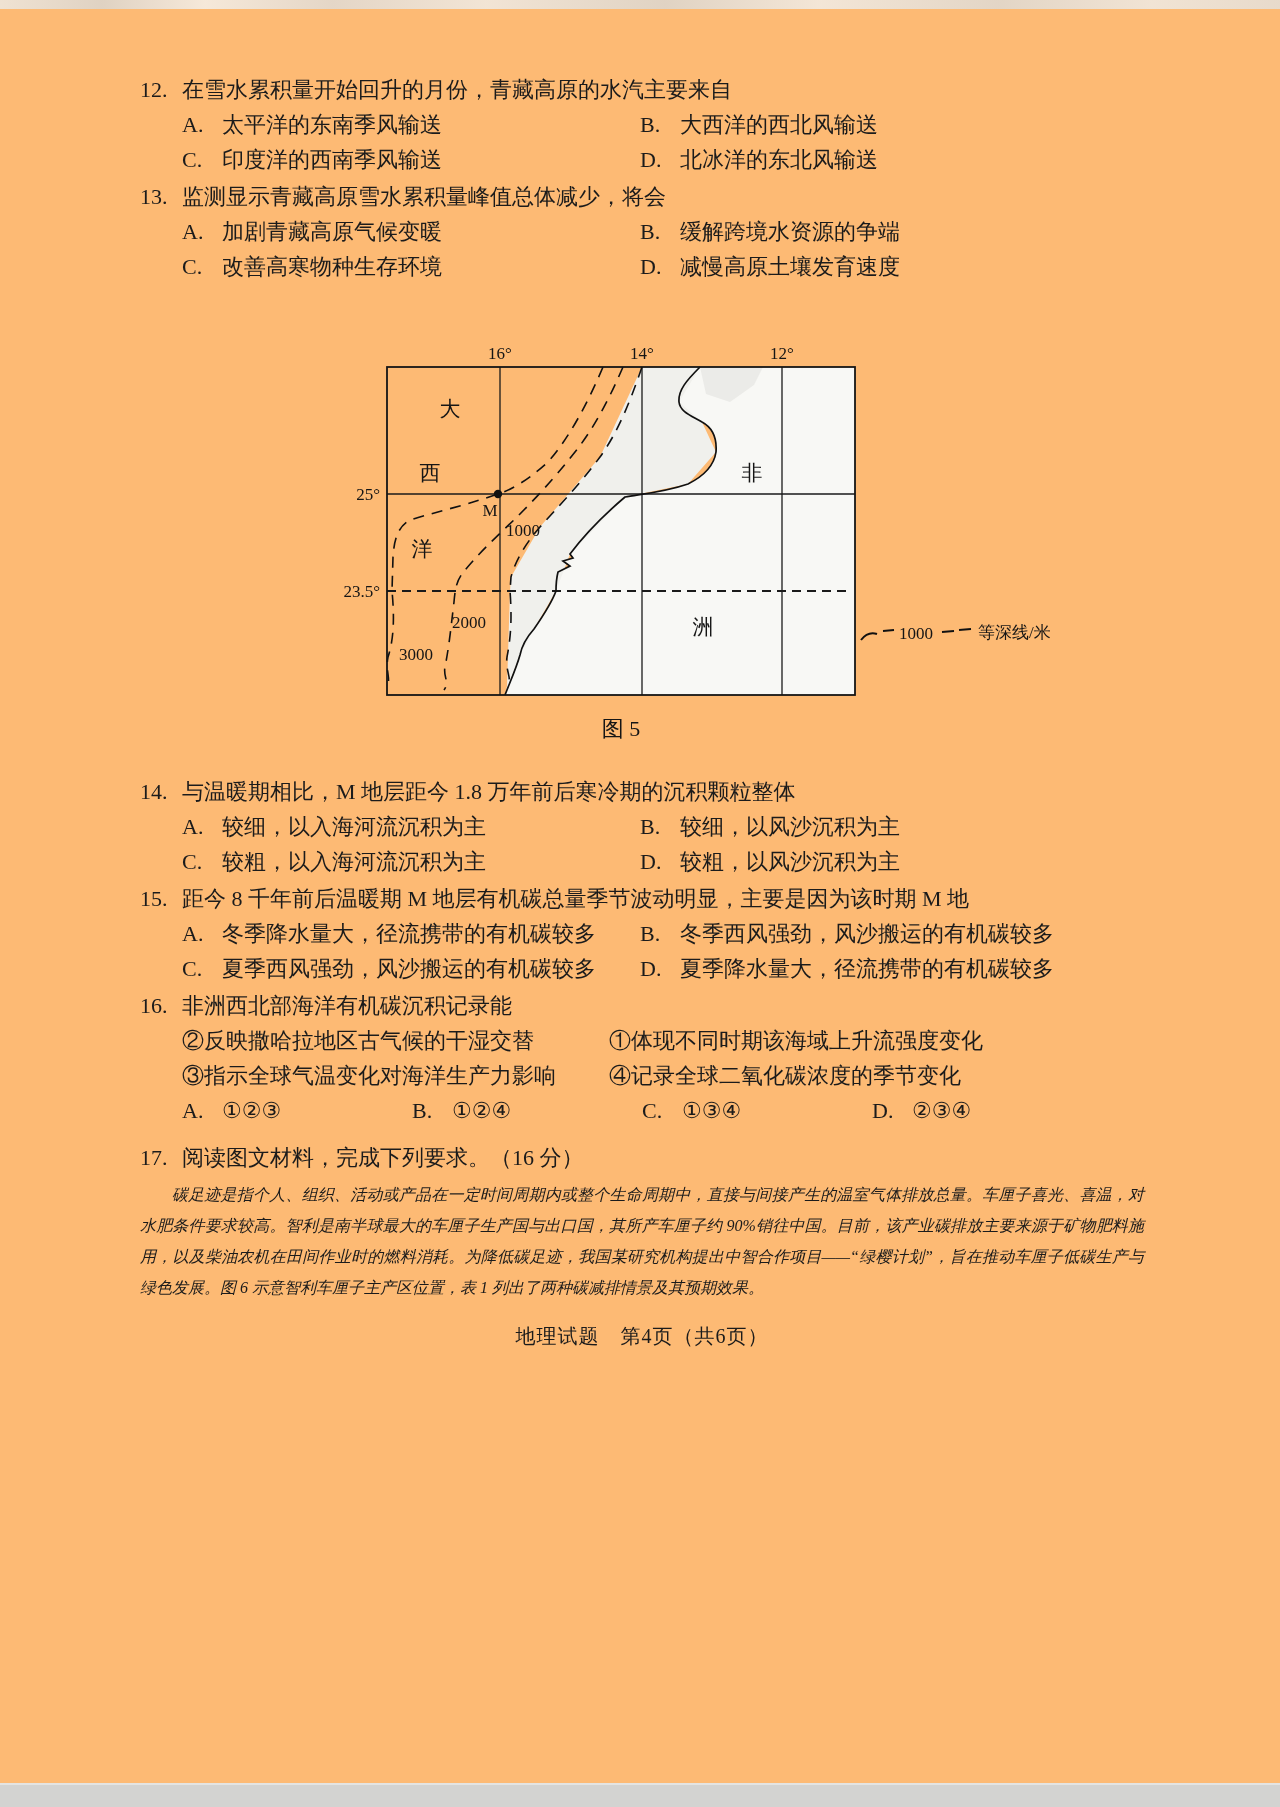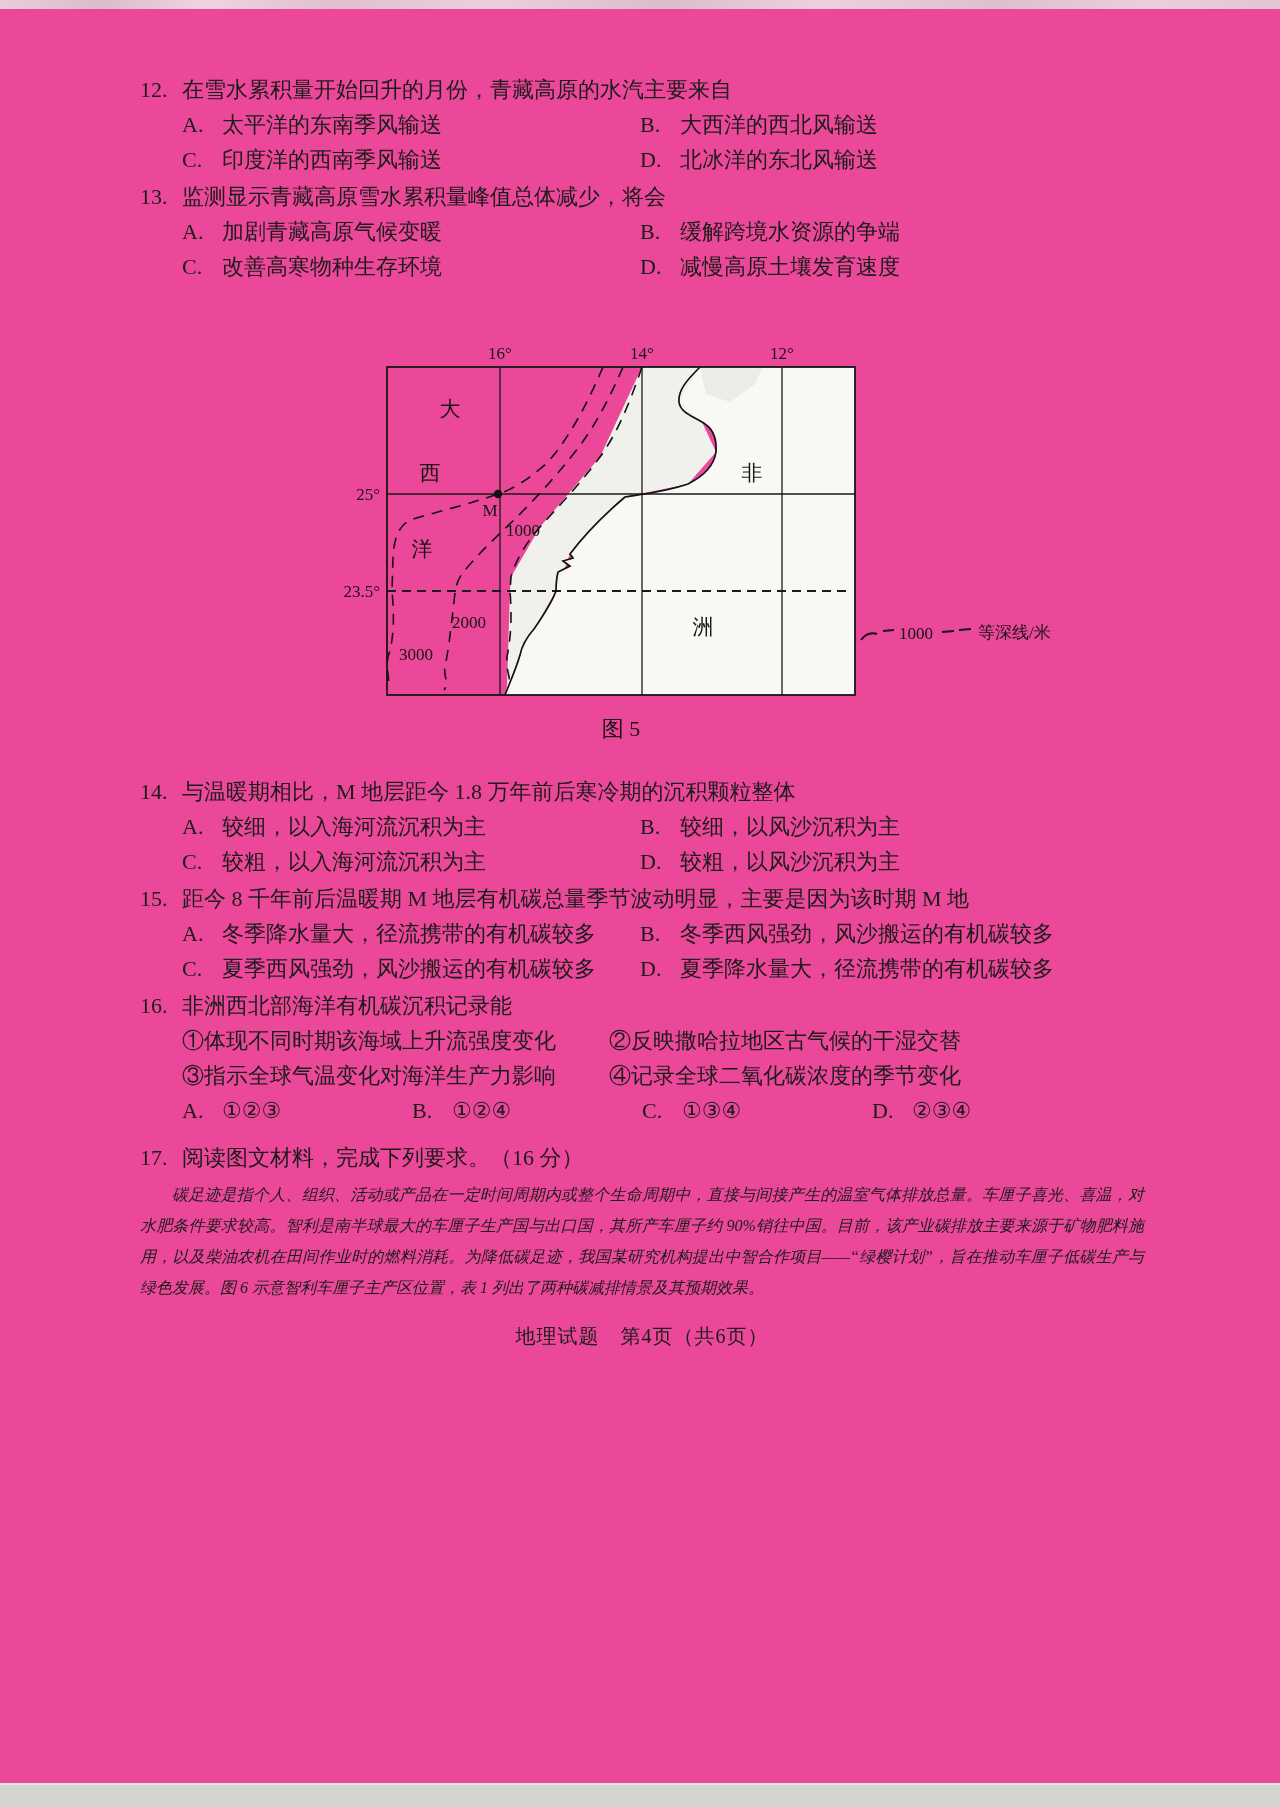--- a/index.html
+++ b/index.html
@@ -1,16 +1,16 @@
 <!DOCTYPE html>
 <html><head>
 <meta charset="utf-8">
 <style>
   html,body{margin:0;padding:0;background:#9a9a9a;}
-  .page{position:relative;width:1280px;height:1807px;margin:0 auto;background:#ec4899;
+  .page{position:relative;width:1280px;height:1807px;margin:0 auto;background:#fdba74;
         font-family:"Liberation Serif","DejaVu Serif",serif;color:#1b1b1b;overflow:hidden;}
   .scan-top{position:absolute;top:0;left:0;width:100%;height:9px;opacity:.8;
         background:linear-gradient(90deg,#ececea 0%,#d8d8d6 8%,#f4f4f2 16%,#dedddb 26%,#efefed 38%,
                    #d9d9d7 52%,#f1f1ef 64%,#dcdcda 78%,#eeeeec 90%,#e2e2e0 100%);}
   .scan-bottom{position:absolute;bottom:0;left:0;width:100%;height:22px;background:#d3d3d1;
         border-top:2px solid #e4e4e2;}
   .content{position:absolute;left:140px;top:70px;width:1004px;}
   .qline{display:flex;font-size:22px;line-height:35px;}
   .qnum{width:42px;flex:none;}
   .qstem{flex:1;}
@@ -195,24 +195,24 @@
       </div>
     </div>
 
     <div class="q">
       <div class="qline">
         <span class="qnum">16.</span>
         <span class="qstem">非洲西北部海洋有机碳沉积记录能</span>
       </div>
       <div class="opts2 narrow">
         <div class="opt">
+            <span>②反映撒哈拉地区古气候的干湿交替</span>
+          </div>
+        <div class="opt">
             <span>①体现不同时期该海域上升流强度变化</span>
-          </div>
-        <div class="opt">
-            <span>②反映撒哈拉地区古气候的干湿交替</span>
           </div>
         <div class="opt">
             <span>③指示全球气温变化对海洋生产力影响</span>
           </div>
         <div class="opt">
             <span>④记录全球二氧化碳浓度的季节变化</span>
           </div>
       </div>
       <div class="optrow">
         <div class="cell">

